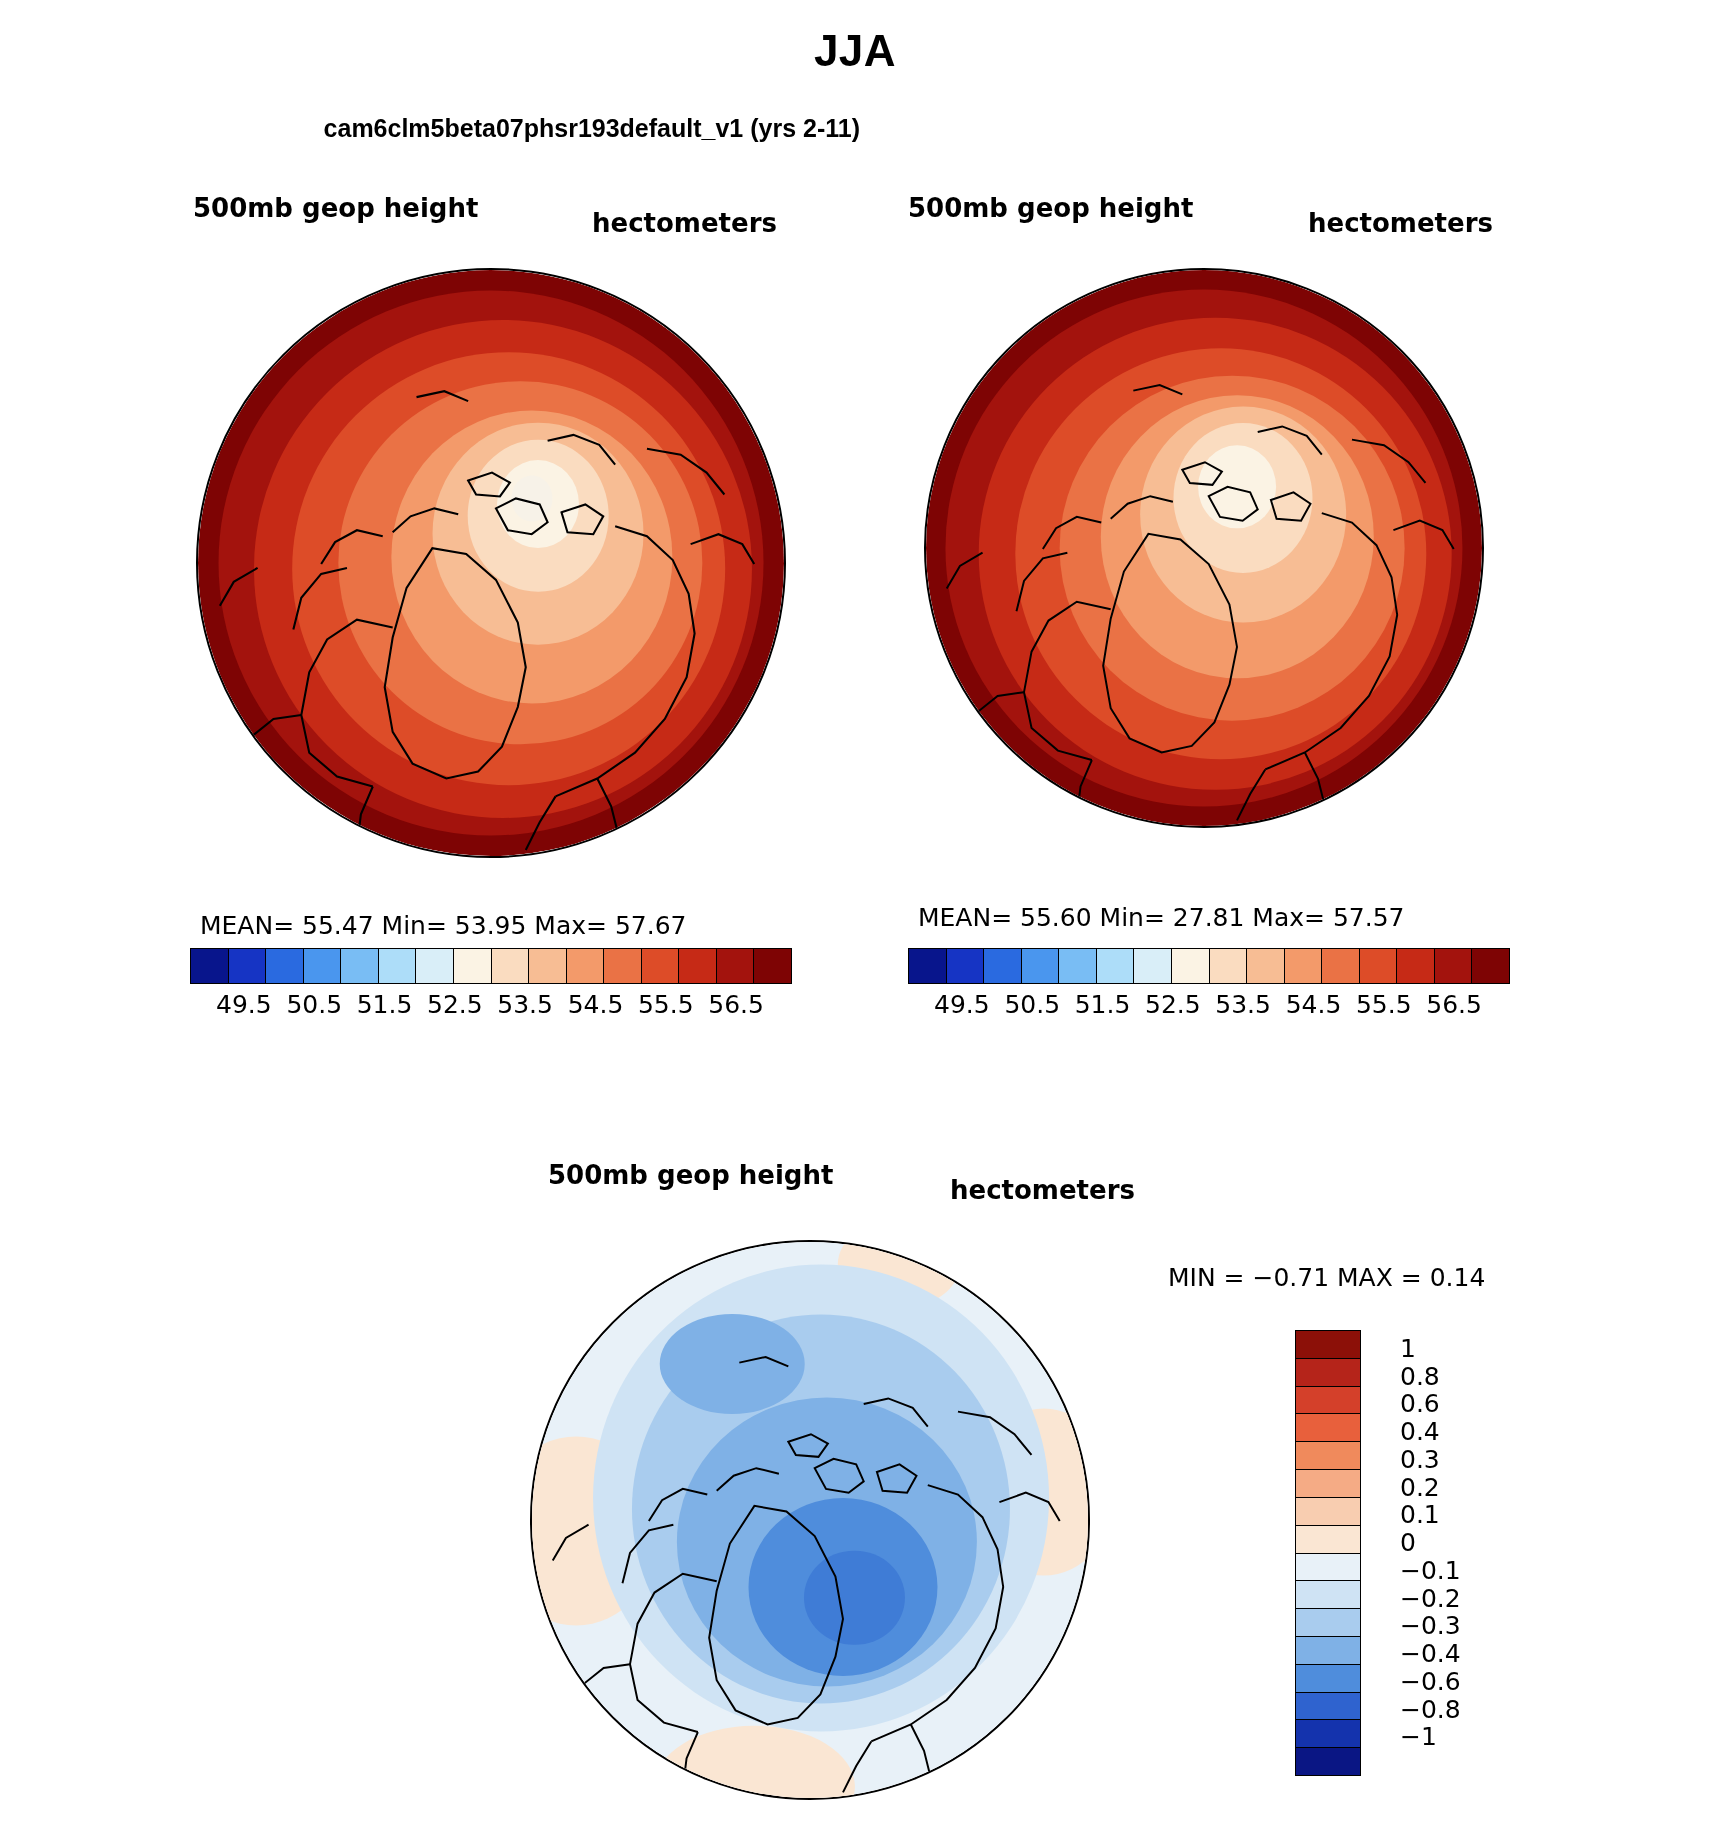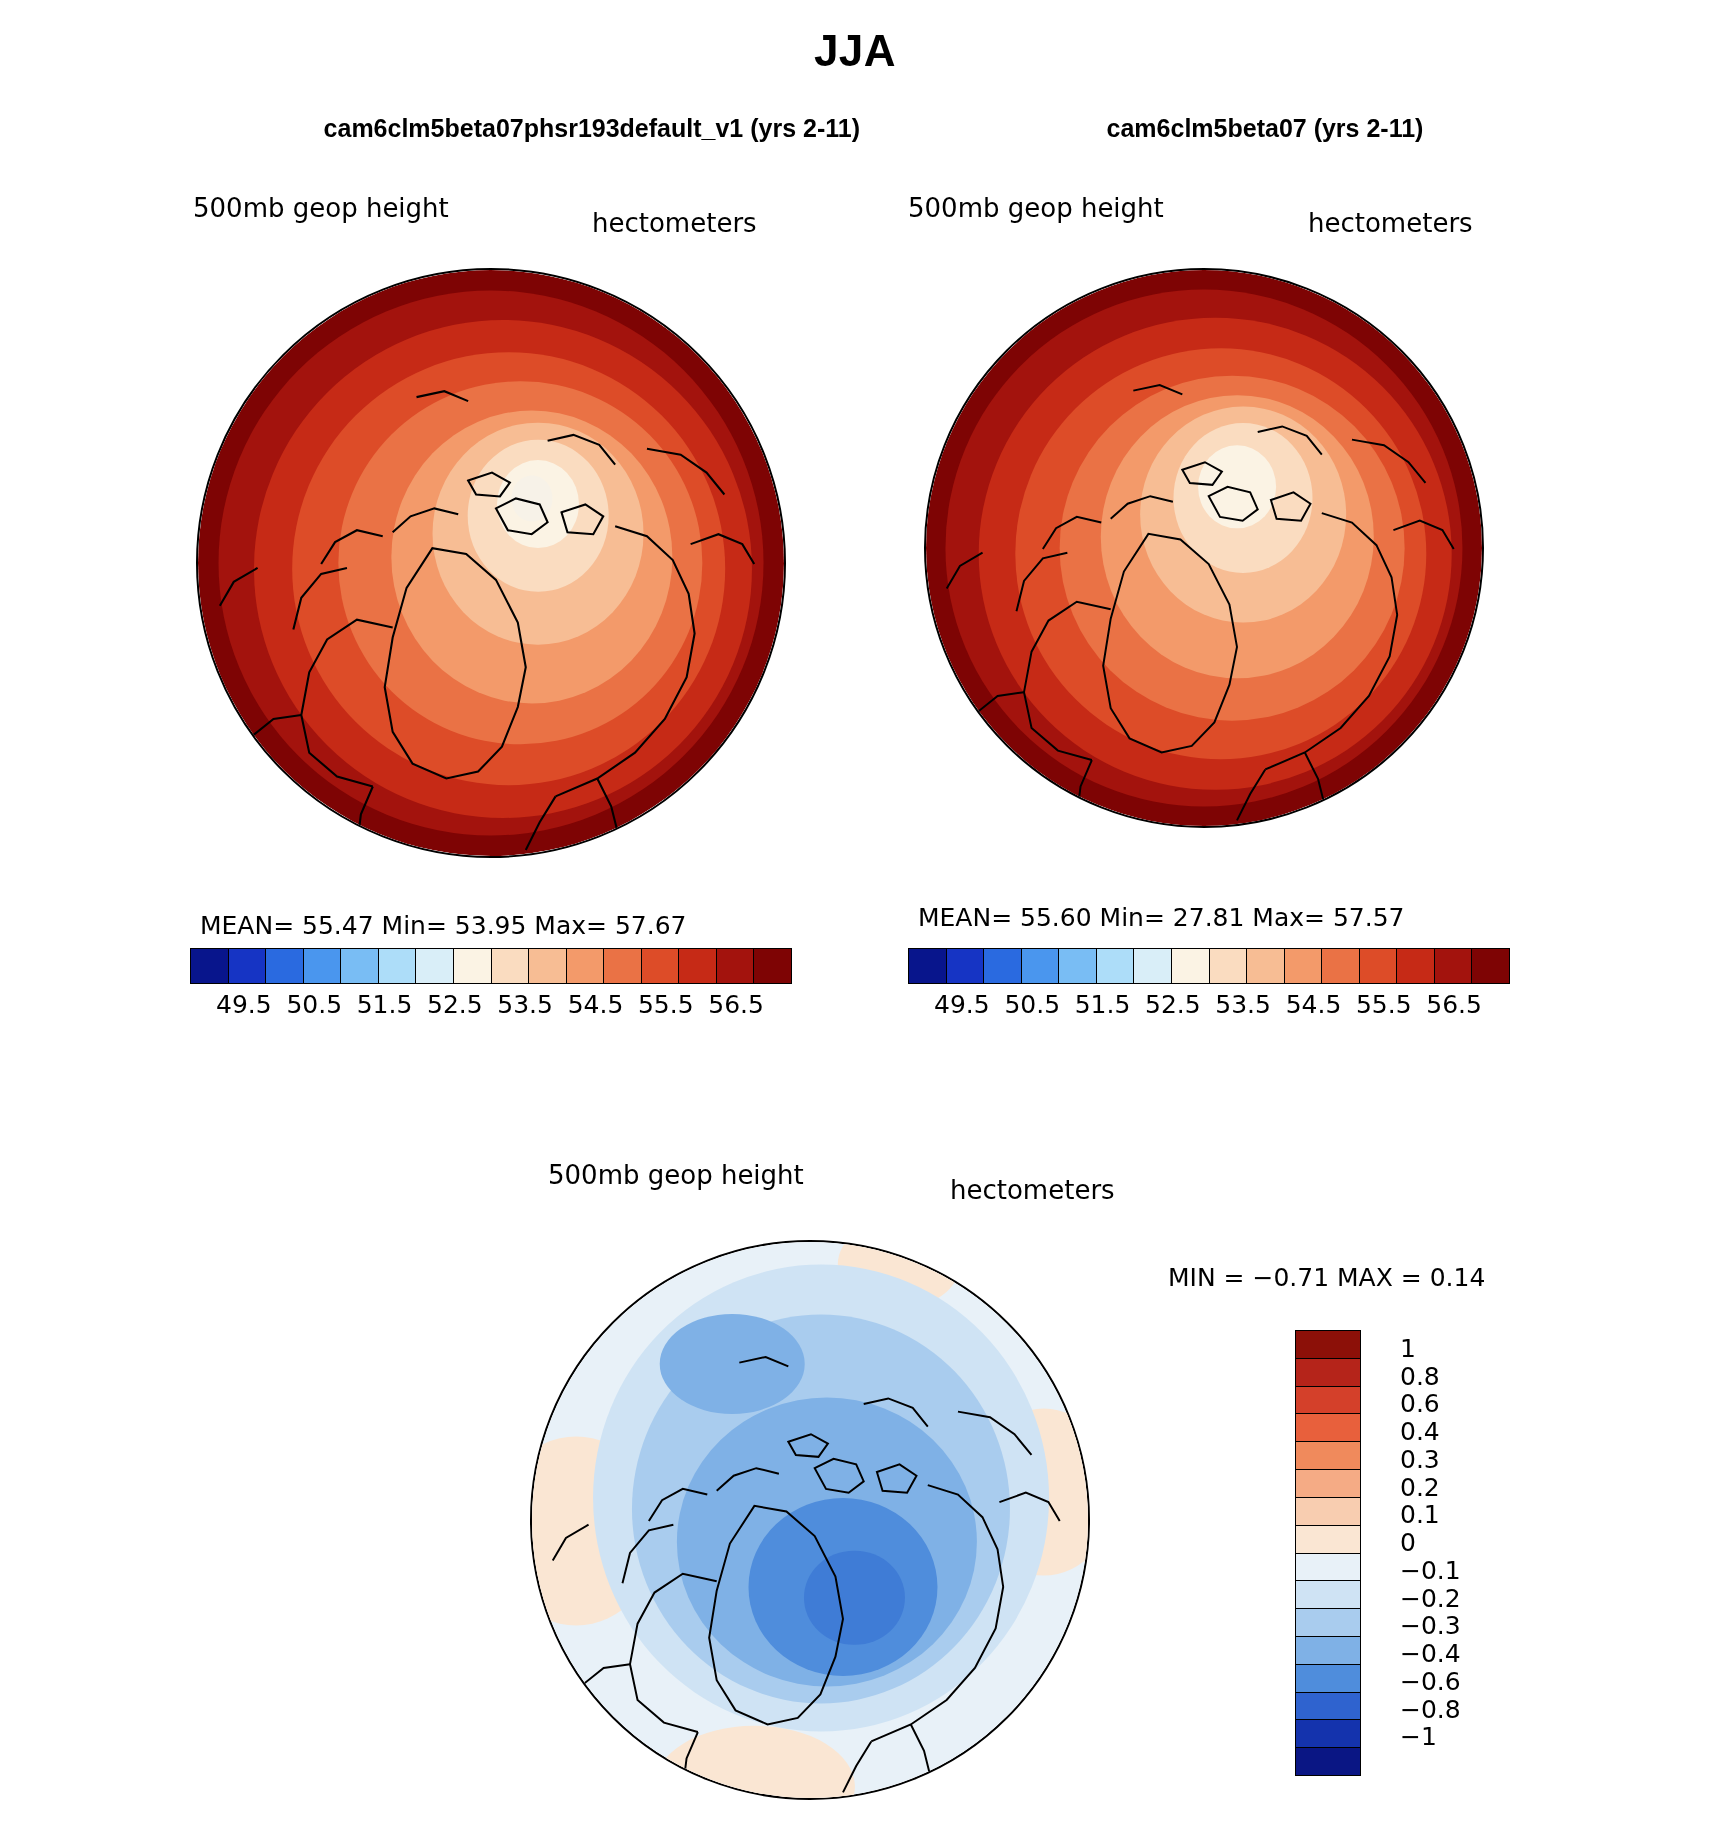--- a/index.html
+++ b/index.html
@@ -51,20 +51,21 @@
     font-size: 25px;
     font-weight: bold;
   }
 
   
   .sub-label {
     position: absolute;
     font-family: "DejaVu Sans", sans-serif;
     font-size: 26px;
     white-space: nowrap;
+    font-weight: bold;
   }
 
   
   .map-wrap {
     position: absolute;
     border-radius: 50%;
     overflow: hidden;
     border: 2px solid #000;
     box-sizing: border-box;
   }
@@ -168,21 +169,20 @@
   }
 </style>
 </head>
 <body>
 
 <div class="page">
 
   <div class="main-title">JJA</div>
 
   <div class="panel-title left">cam6clm5beta07phsr193default_v1 (yrs 2-11)</div>
-  <div class="panel-title right">cam6clm5beta07 (yrs 2-11)</div>
 
   <div class="sub-label" style="left:193px; top:193px;">500mb geop height</div>
   <div class="sub-label" style="left:592px; top:208px;">hectometers</div>
 
   <div class="sub-label" style="left:908px; top:193px;">500mb geop height</div>
   <div class="sub-label" style="left:1308px; top:208px;">hectometers</div>
 
   <div class="map-wrap map-left">
     <div class="map-inner">
       <div class="ring" style="left:50%; top:50%; width:100%;  height:100%;  background:#7e0404;"></div>

